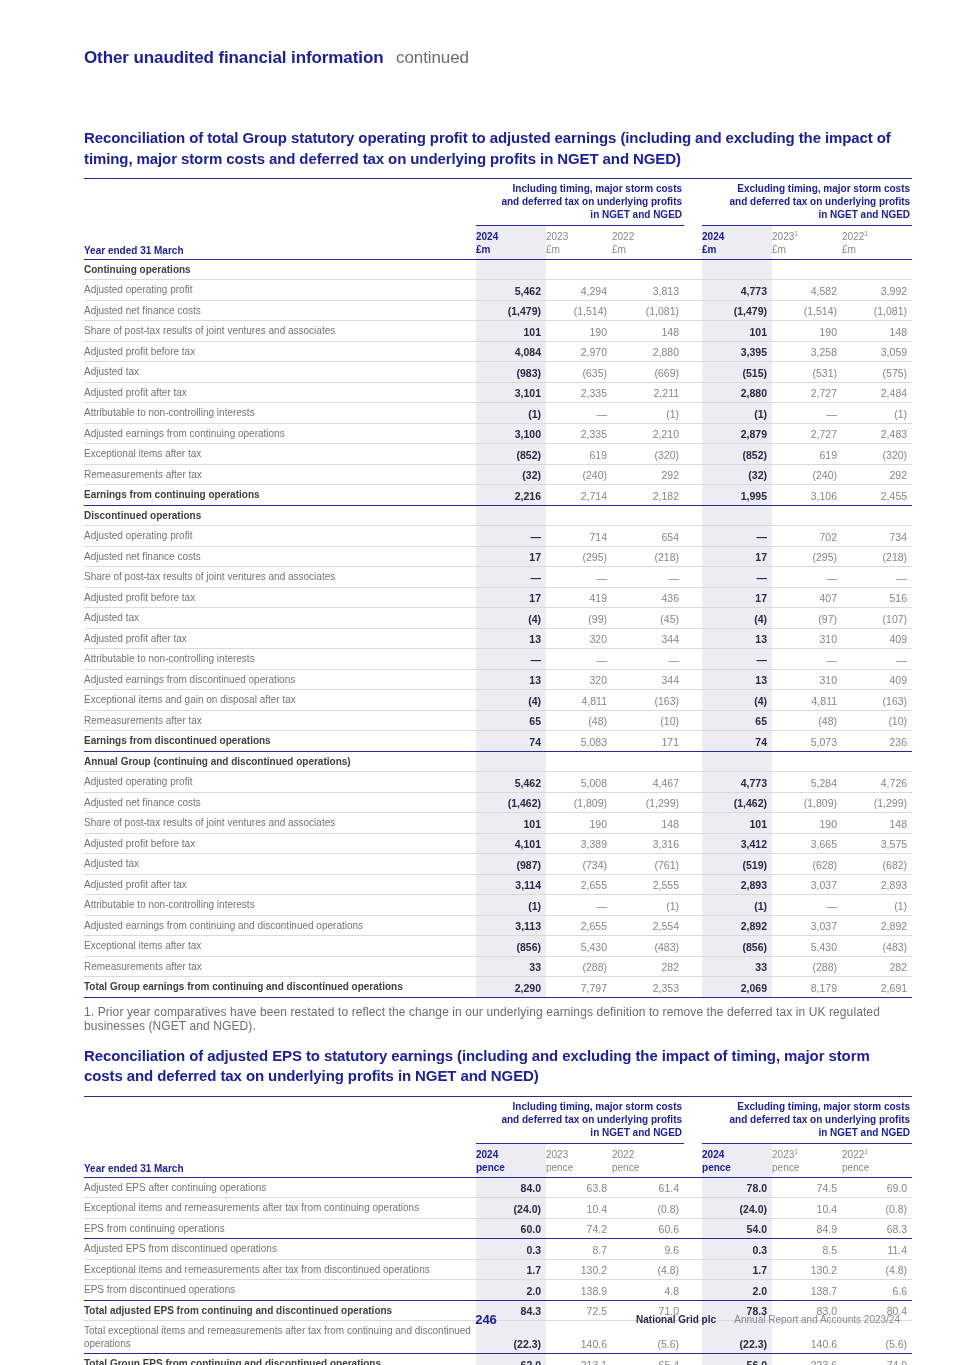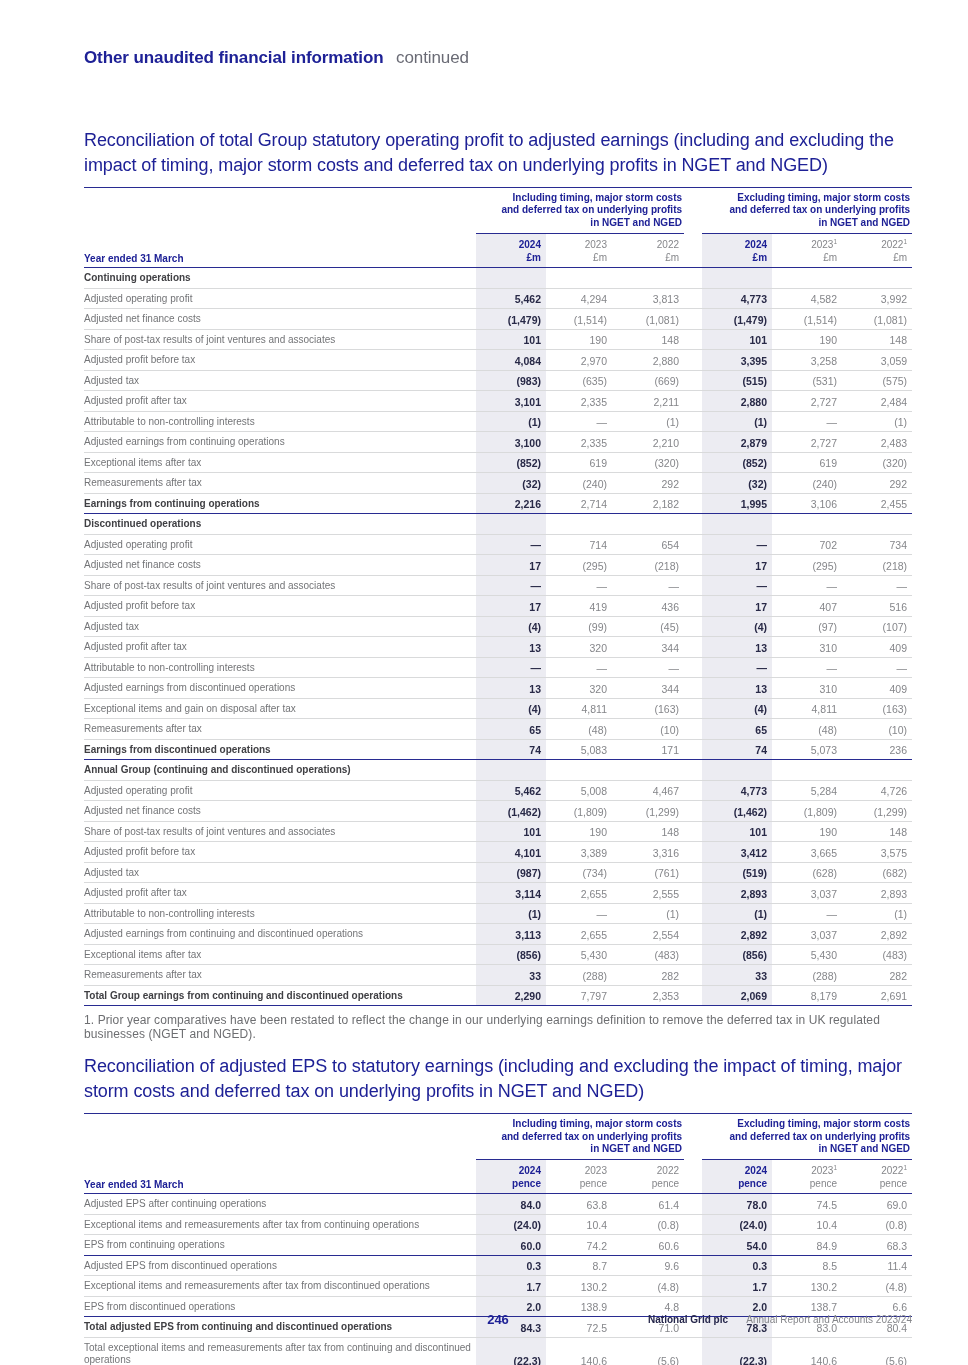--- a/index.html
+++ b/index.html
@@ -8,39 +8,39 @@
     width:968px; height:1365px; position:relative;
     font-family:"Liberation Sans", sans-serif;
     -webkit-font-smoothing:antialiased;
   }
   .content { position:absolute; left:84px; top:0; width:828px; }
 
   .page-header { margin-top:48px; font-size:17px; font-weight:bold; color:#1e2196; letter-spacing:-0.1px; }
   .page-header .suffix { font-weight:normal; color:#6a6b75;margin-left:8px; }
 
   .section-title {
-    font-size:18px; font-weight:normal; color:#1e2196; line-height:1.38; letter-spacing:-0.1px;
+    font-size:15px; font-weight:bold; color:#1e2196; line-height:1.38; letter-spacing:-0.1px;
   }
   .section-title.first { margin-top:60px; }
   .section-title.second { margin-top:13px; }
 
   table { border-collapse:collapse; table-layout:fixed; width:828px; margin-top:9px; }
   col.c-lbl { width:392px; }
   col.c-v0 { width:70px; } col.c-v1 { width:66px; } col.c-v2 { width:72px; }
   col.c-gap { width:18px; }
   col.c-v3 { width:70px; } col.c-v4 { width:70px; } col.c-v5 { width:70px; }
 
   thead th { font-weight:normal; }
   tr.group-row th { border-top:1.5px solid #282b91; }
   th.ghead {
     font-size:10px; font-weight:bold; color:#1e2196; text-align:right;
     line-height:1.28; padding:4px 2px 3px; border-bottom:1px solid #282b91; vertical-align:bottom;
   }
   th.lblcol, th.spacer { background:#fff; }
-  th.ycell { vertical-align:bottom; text-align:right; padding:4px 5px 3px 0; }
+  th.ycell { vertical-align:bottom; text-align:left; padding:4px 5px 3px 0; }
   th.yb { border-bottom:1.5px solid #282b91; }
   th.ycell .yr { font-size:10px; line-height:1.3; }
   th.ycell .unit { font-size:10px; line-height:1.3; }
   th.ycell sup { font-size:6.5px; vertical-align:super; line-height:0; }
   th.ycell.navy .yr, th.ycell.navy .unit { color:#1e2196; font-weight:bold; }
   th.ycell.gray .yr, th.ycell.gray .unit { color:#85868a; }
   th.yhlbl {
     font-size:10px; font-weight:bold; color:#1e2196; text-align:left;
     vertical-align:bottom; padding:0 0 3px 0; border-bottom:1.5px solid #282b91;
   }
@@ -51,21 +51,21 @@
   td.val { font-size:10.5px; color:#85868a; text-align:right; padding:4px 5px 3px 0; white-space:nowrap; }
   td.val.hl { color:#282947; font-weight:bold; }
   td.spc { }
   tr.sec td.lbl { font-weight:bold; color:#404044; }
   tr.bold td.lbl { font-weight:bold; color:#404044; }
   tr.nt td { border-top:1.5px solid #282b91; }
   tr.nb td { border-bottom:1.5px solid #282b91; }
 
   .footnote { margin-top:7px; font-size:12px; color:#6d6e71; letter-spacing:0.1px; }
 
-  .footer { position:absolute; left:84px; top:1312px; width:828px; height:20px;text-align:right; }
+  .footer { position:absolute; left:72px; top:1312px; width:828px; height:20px;text-align:right; }
   .footer .page-num {
     position:absolute; left:50%; transform:translateX(-50%);
     font-size:13px; font-weight:bold; color:#1e2196;
   }
   .footer .footer-right { position:absolute; right:0; top:2px; font-size:10px; white-space:nowrap; }
   .footer .company { font-weight:bold; color:#26274b; margin-right:16px; }
   .footer .report { color:#85868a; }
 </style>
 </head>
 <body>

